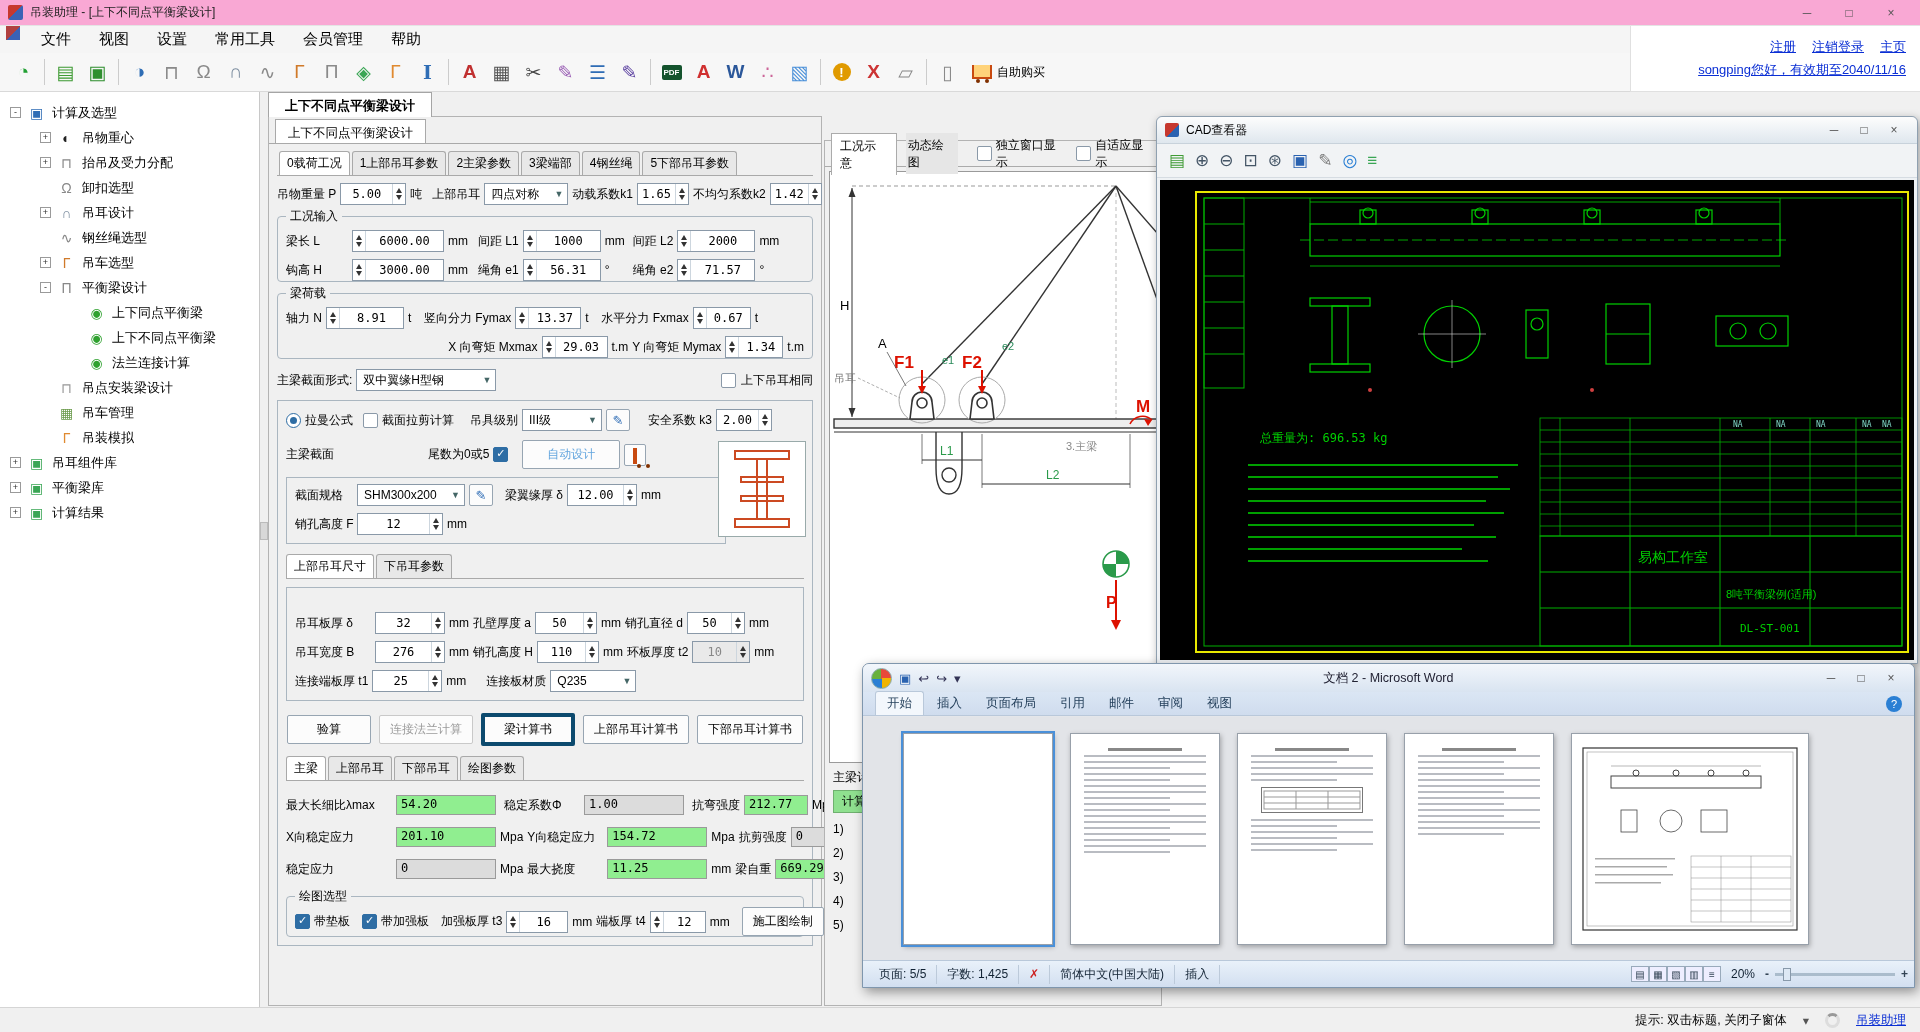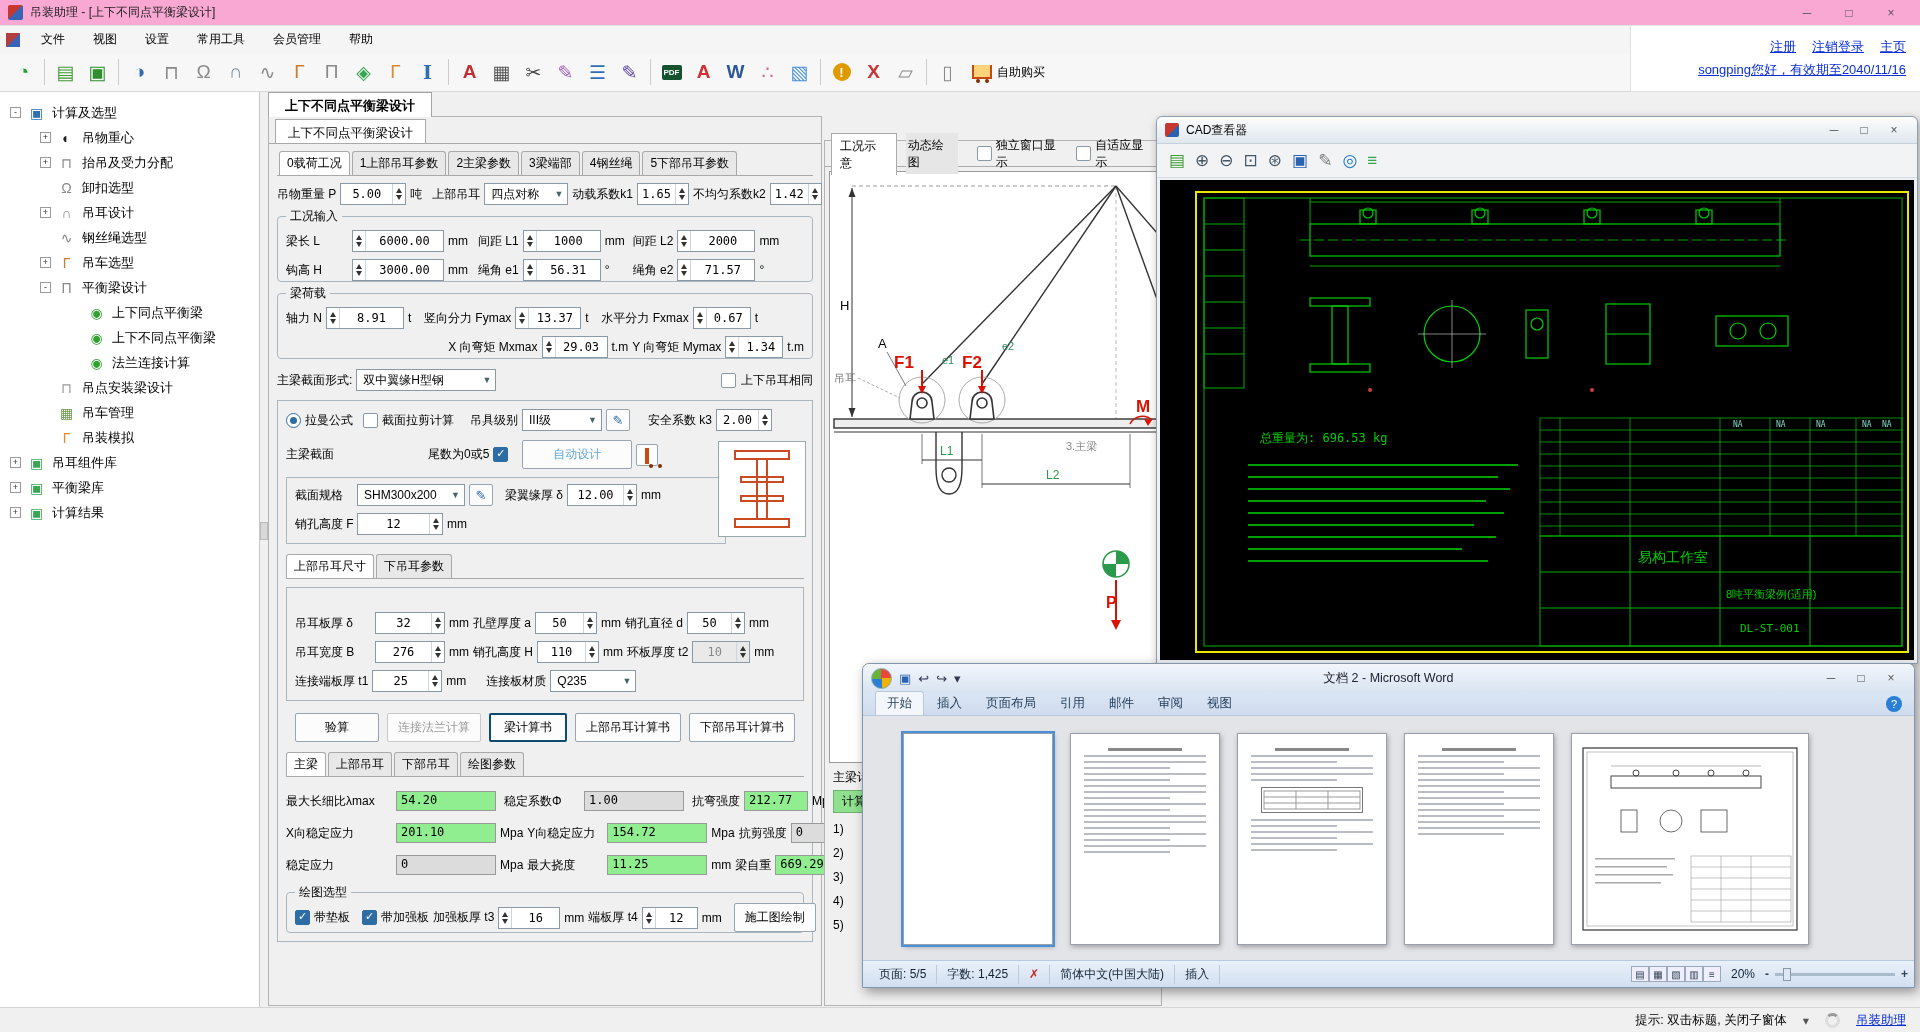--- a/index.html
+++ b/index.html
@@ -5,21 +5,21 @@
   *{box-sizing:border-box;margin:0;padding:0}
   html,body{width:1920px;height:1032px}
   body{position:relative;background:#f0f0f0;font:12px "Liberation Sans",sans-serif;color:#000;overflow:hidden}
   a{color:#0b2fd4;text-decoration:underline;cursor:pointer}
   
   .titlebar{position:absolute;top:0;left:0;right:0;height:26px;background:#f9a8d4;display:flex;align-items:center;gap:7px;padding:0 8px;border-bottom:1px solid #e4e4e4}
   .app-ico{width:15px;height:15px;background:linear-gradient(135deg,#c6382f 50%,#3a62b5 50%);border-radius:2px;flex:none}
   .ttl{font-size:12px;color:#222}
   .wbtns{margin-left:auto;display:flex}
   .wbtn{width:42px;height:24px;display:flex;align-items:center;justify-content:center;color:#555;font-size:12px}
-  .menubar{position:absolute;top:26px;left:0;right:290px;height:27px;background:#f5f5f5;display:flex;align-items:center;gap:2px;padding:0 6px;font-size:12px}
+  .menubar{position:absolute;top:26px;left:0;right:290px;height:27px;background:#f5f5f5;display:flex;gap:2px;padding:0 6px;font-size:15px}
   .m-ico{width:14px;height:14px;background:linear-gradient(135deg,#b04040 50%,#3a62b5 50%);margin-right:6px;flex:none}
   .mitem{padding:4px 13px}
   .account{position:absolute;top:26px;right:0;width:290px;height:66px;background:#fff;border-left:1px solid #e0e0e0;border-bottom:1px solid #e0e0e0;display:flex;flex-direction:column;align-items:flex-end;justify-content:center;gap:5px;padding:0 14px;font-size:13px}
   .acc-links{display:flex;gap:16px}
   .toolbar{position:absolute;top:53px;left:0;right:290px;height:39px;background:#f7f7f7;border-bottom:1px solid #d9d9d9;display:flex;align-items:center;gap:1px;padding:0 8px}
   .tb{width:31px;height:32px;border:0;background:transparent;font-size:19px;display:flex;align-items:center;justify-content:center;cursor:pointer}
   .tsep{width:1px;height:26px;background:#ccc;margin:0 4px;flex:none}
   .pdfbox{font-size:8px;font-weight:bold;color:#fff;background:#14532d;padding:3px 2px;border-radius:2px;font-family:"Liberation Sans",sans-serif}
   .warncir{width:18px;height:18px;border-radius:50%;background:#e09a00;color:#fff;font-weight:bold;display:flex;align-items:center;justify-content:center;font-size:13px}
   .cartic{width:20px;height:14px;border:2px solid #c84a10;border-top:0;position:relative;background:#ffd37a}
@@ -53,21 +53,21 @@
   .d{width:0;height:0;border-left:3px solid transparent;border-right:3px solid transparent;border-top:5px solid #333;display:block}
   .spin.dis{background:#e9e9e9;color:#888}
   .sel{display:inline-flex;align-items:center;justify-content:space-between;border:1px solid #8a99a8;background:#fff;height:22px;padding:0 4px 0 6px;gap:6px;flex:none;cursor:pointer}
   .chev{font-size:9px;color:#466}
   .grp{border:1px solid #aab6c0;border-radius:4px;position:relative;margin-top:11px;padding:6px 8px 0}
   .leg{position:absolute;top:-9px;left:8px;background:#f0f0f0;padding:0 4px}
   .bigbox{border:1px solid #aab6c0;margin-top:9px;padding:4px 8px 8px;position:relative}
   .inbox{border:1px solid #aab6c0;margin-top:8px;padding:4px 8px 8px}
   .btn{background:#fcfcfc;border:1px solid #97a5b2;padding:5px 10px;border-radius:2px;font-size:12px;cursor:pointer;white-space:nowrap}
   .btn.dis{color:#9a9a9a;border-color:#c9c9c9}
-  .btn.focus{border:2px solid #0c4a6e;padding:4px 13px}
+  .btn.focus{border:4px solid #0c4a6e;padding:4px 19px}
   .btn.link{color:#63a5de}
   .mini{width:24px;height:22px;padding:0;color:#2f6db5;font-size:13px}
   .cb{width:15px;height:15px;border:1px solid #8a99a8;background:#fff;display:inline-block;flex:none;border-radius:2px;position:relative;cursor:pointer}
   .cb.on{background:#2e6da4;border-color:#2e6da4}
   .cb.on::after{content:"\2713";color:#fff;font-size:11px;position:absolute;left:2px;top:-1px}
   .rd{width:15px;height:15px;border-radius:50%;border:1px solid #2e6da4;display:inline-block;position:relative;flex:none;background:#fff;cursor:pointer}
   .rd.on::after{content:"";position:absolute;inset:3px;border-radius:50%;background:#2e6da4}
   .res{width:100px;height:20px;border:1px solid #9a9a9a;padding:1px 4px;font-family:"DejaVu Sans Mono",monospace;font-size:12px;flex:none}
   .res.ok{background:#90ee90}.res.na{background:#dcdcdc}
   .rlbl{width:106px;flex:none}
@@ -532,21 +532,21 @@
           <span class="ar">
             <i class="u"></i>
             <i class="d"></i>
           </span>
         </span>
     </div>
     <div class="row" style="margin-top:9px">
       <span class="lbl">主梁截面</span>
       <span style="margin-left:90px">尾数为0或5</span>
       <span class="cb on"></span>
-      <button class="btn link" style="width:110px;margin-left:10px">自动设计</button>
+      <button class="btn link" style="width:98px;margin-left:10px">自动设计</button>
       <button class="btn" style="padding:3px 8px"><span class="cartic"></span></button>
     </div>
 
     <div class="inbox" style="width:440px">
       <div class="row" style="margin-top:2px">
         <span class="lbl" style="width:58px">截面规格</span>
         <span class="sel" style="width:108px">
             <span>SHM300x200</span>
             <span class="chev">▼</span>
           </span>
@@ -717,21 +717,21 @@
       </div>
     </div>
 
     <div class="grp">
       <span class="leg">绘图选型</span>
       <div class="row" style="margin-top:4px">
         <span class="cb on"></span>
         <span>带垫板</span>
         <span class="cb on" style="margin-left:8px"></span>
         <span>带加强板</span>
-        <span class="lbl" style="margin-left:0">加强板厚 t3</span>
+        <span class="lbl" style="margin-left:8px">加强板厚 t3</span>
         <span class="spin al" style="width:62px">
             <span class="v">16</span>
             <span class="ar">
               <i class="u"></i>
               <i class="d"></i>
             </span>
           </span>
         <span>mm</span>
         <span class="lbl">端板厚 t4</span>
         <span class="spin al" style="width:56px">

